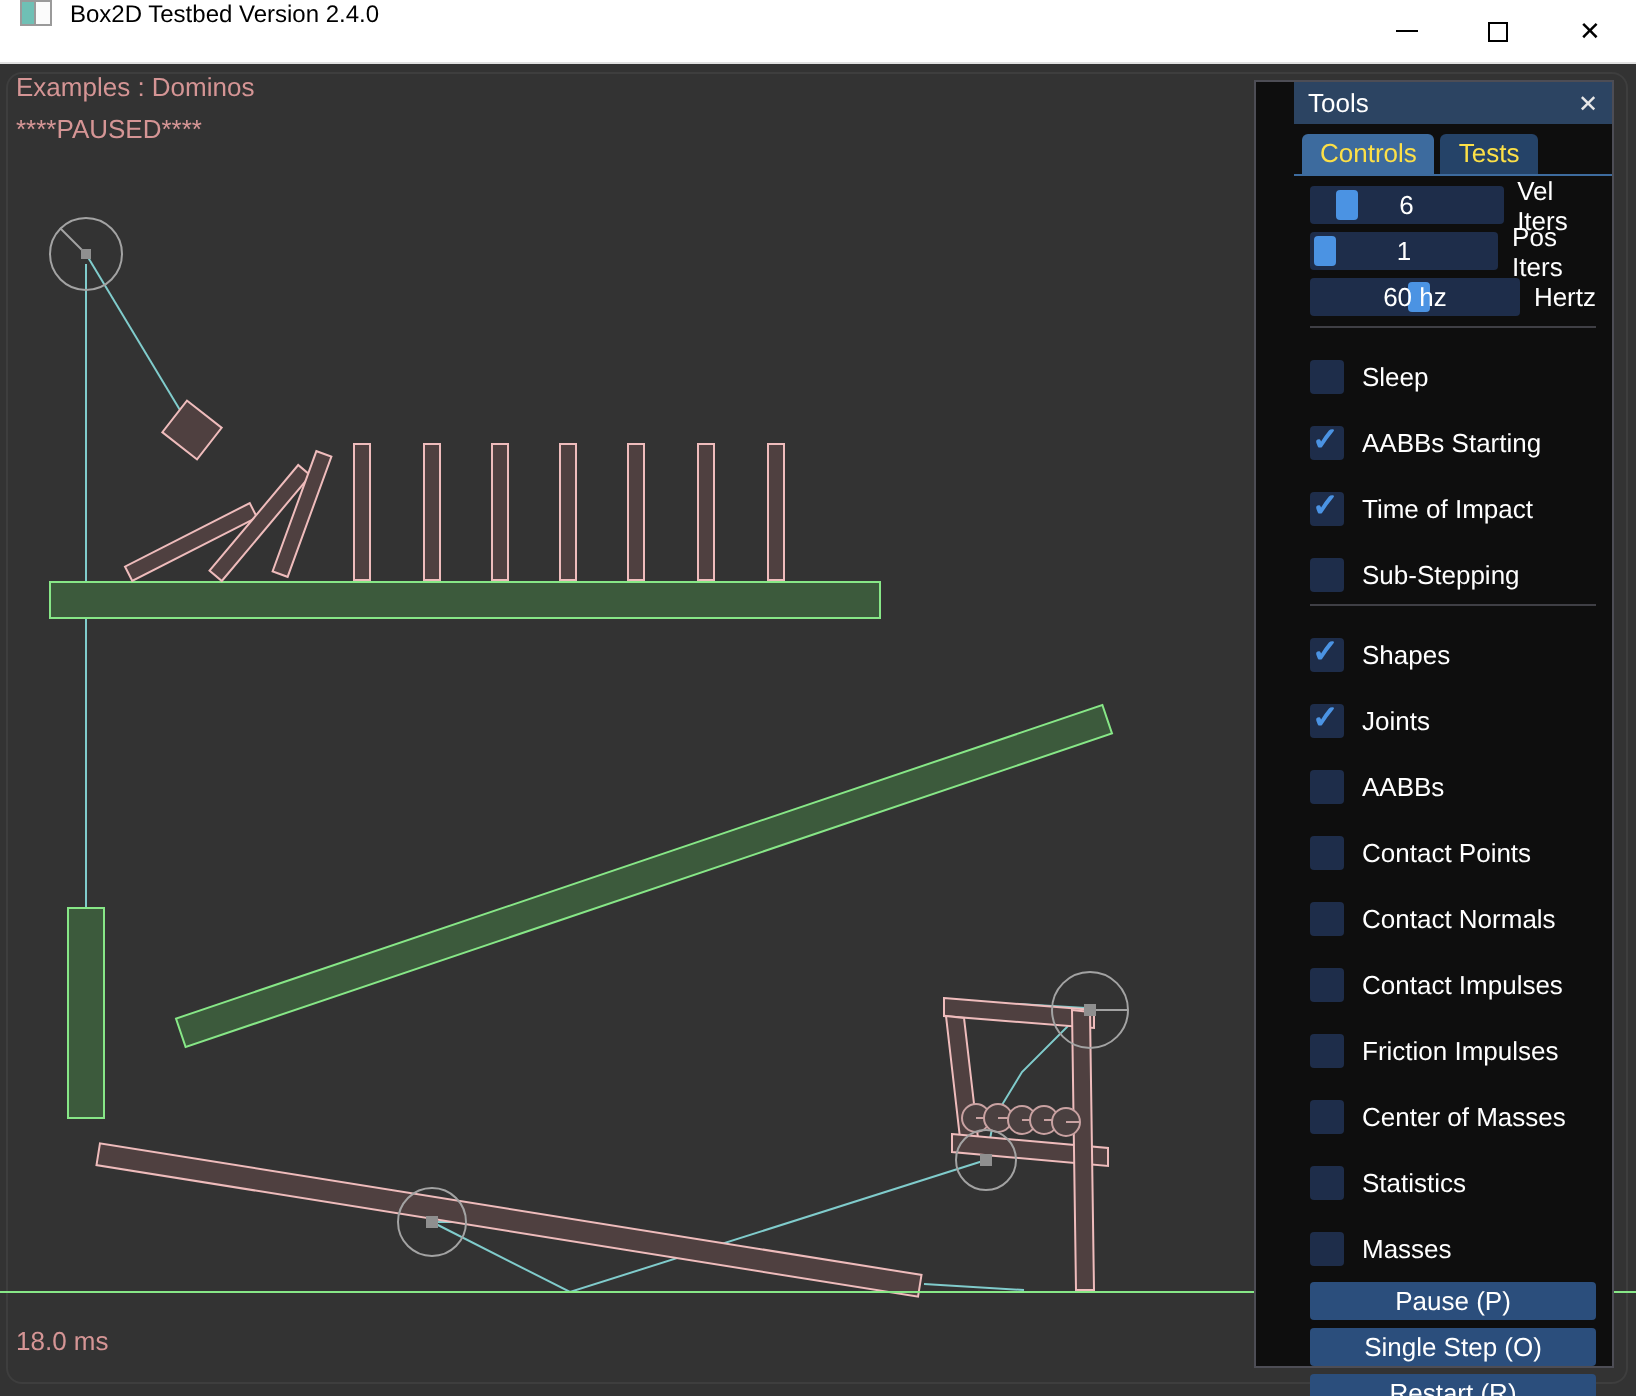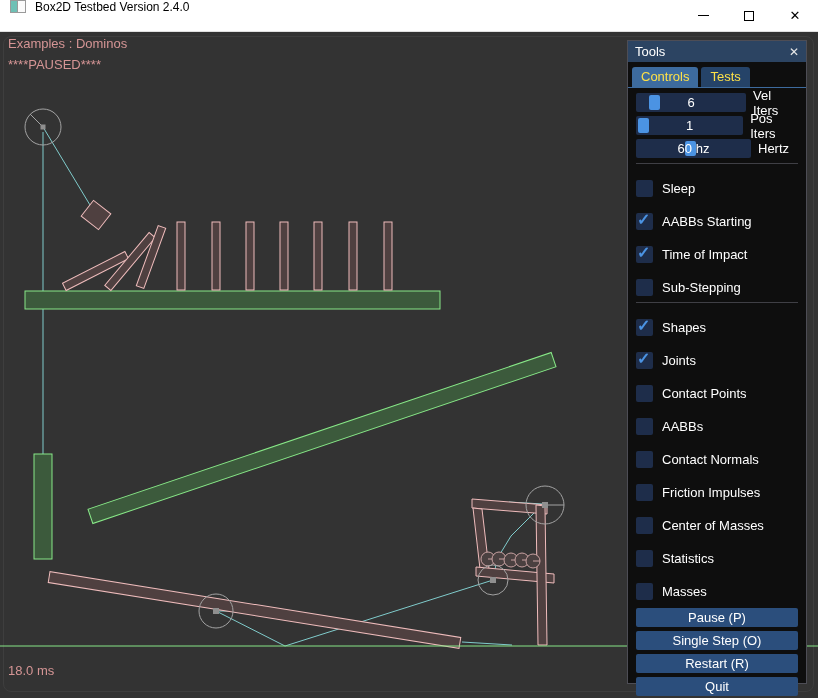--- a/index.html
+++ b/index.html
@@ -44,21 +44,21 @@
   .st-line{stroke:var(--c-static);stroke-width:1;}
   .dy{stroke:var(--c-dyn);fill:var(--c-dyn-fill);stroke-width:1;}
   .gr{stroke:var(--c-gray);fill:none;stroke-width:1;}
   .gr-dot{fill:var(--c-gray-fill);}
   .jt{stroke:var(--c-joint);fill:none;stroke-width:1;}
   .ball{stroke:var(--c-ball);fill:var(--c-ball-fill);stroke-width:1;}
   .ball-line{stroke:var(--c-ball);stroke-width:1;}
 
   
   .panel{position:absolute;left:627px;top:40px;width:180px;height:644px;
-         background:var(--c-panel-bg);border:1px solid #4d4d55;color:#fff;}
+         background:var(--c-panel-bg);border:1px solid #4d4d55;color:#fff;padding-left:19px;}
   .panel-titlebar{height:21px;background:var(--c-title);display:flex;align-items:center;padding:0 7px;}
   .panel-title{font-size:13px;color:#fff;}
   .panel-close{margin-left:auto;font-size:12px;color:#e8e8e8;line-height:1;}
   .tabbar{display:flex;gap:3px;padding:5px 4px 0;border-bottom:1px solid var(--c-tab-active);}
   .tab{font-size:13px;color:#fde047;padding:2px 9px 3px;border-radius:3px 3px 0 0;background:var(--c-tab);}
   .tab.active{background:var(--c-tab-active);}
   .panel-body{padding:5px 8px 0;}
   .slider-row{display:flex;align-items:center;margin-bottom:4px;height:19px;}
   .slider-track{position:relative;width:115px;height:19px;background:var(--c-frame);border-radius:2px;}
   .slider-grab{position:absolute;top:2px;width:11px;height:15px;background:var(--c-accent);border-radius:2px;}
@@ -265,37 +265,43 @@
     <div class="checkbox">
       <span class="checkmark">✓</span>
     </div>
     <span class="check-label">Joints</span>
   </div>
 
   <div class="check-row">
     <div class="checkbox">
       
     </div>
+    <span class="check-label">AABBs</span>
+  </div>
+
+  <div class="check-row">
+    <div class="checkbox">
+      
+    </div>
     <span class="check-label">Contact Points</span>
   </div>
 
   <div class="check-row">
     <div class="checkbox">
       
     </div>
-    <span class="check-label">AABBs</span>
-  </div>
-
-  <div class="check-row">
-    <div class="checkbox">
-      
-    </div>
     <span class="check-label">Contact Normals</span>
   </div>
 
+  <div class="check-row">
+    <div class="checkbox">
+      
+    </div>
+    <span class="check-label">Contact Impulses</span>
+  </div>
 
   <div class="check-row">
     <div class="checkbox">
       
     </div>
     <span class="check-label">Friction Impulses</span>
   </div>
 
   <div class="check-row">
     <div class="checkbox">

